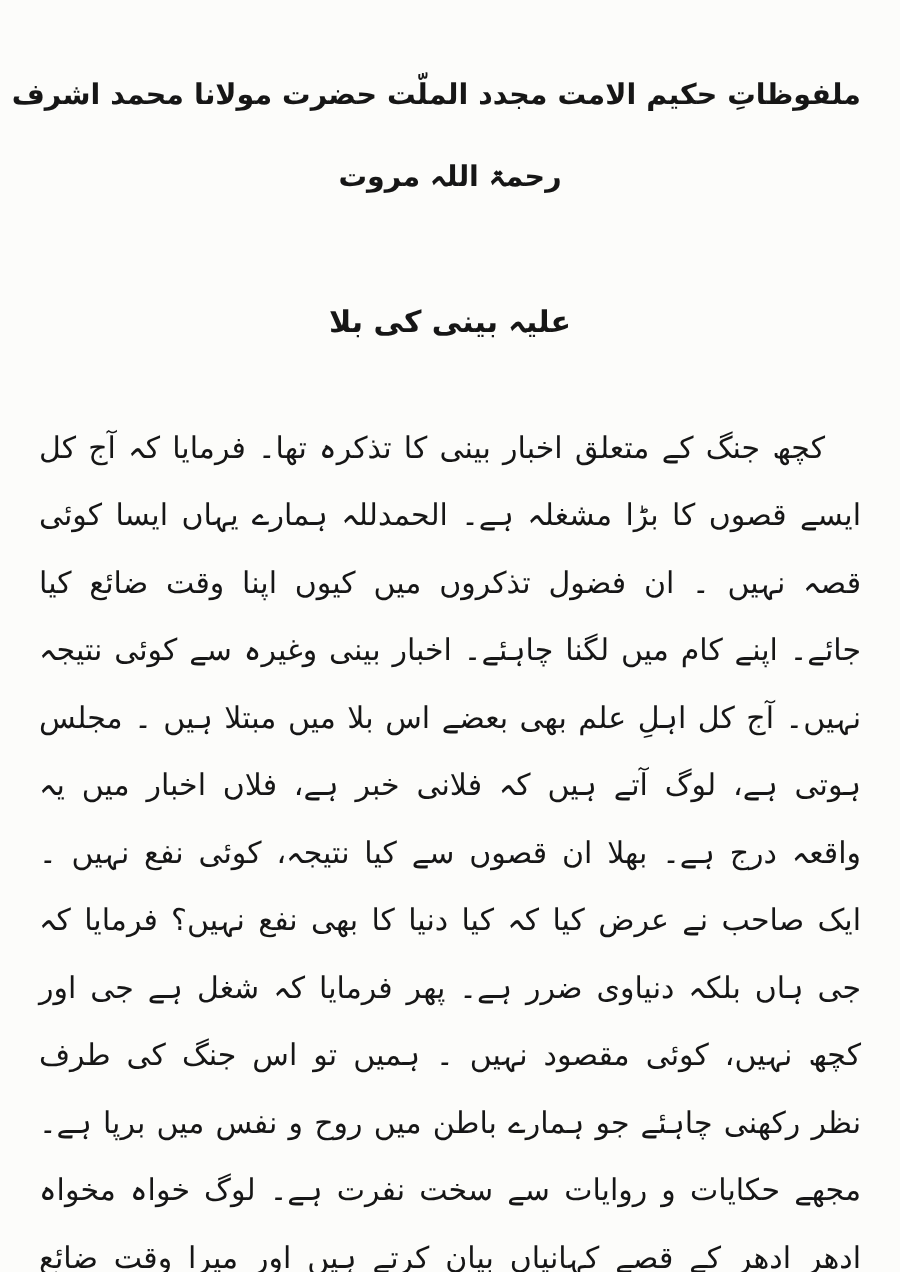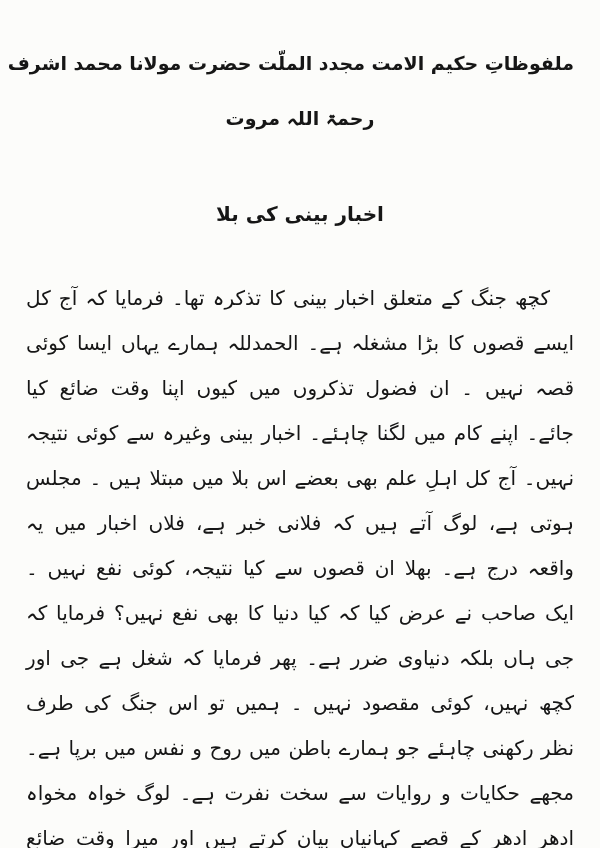--- a/index.html
+++ b/index.html
@@ -60,16 +60,16 @@
     text-align: center;
     line-height: 44px;
   }
 </style>
 </head>
 <body>
 
 <div class="page" style="background: rgb(252, 252, 250); color: rgb(22, 22, 22);">
   <h1 class="book-title">ملفوظاتِ حکیم الامت مجدد الملّت حضرت مولانا محمد اشرف علی تھانوی</h1>
   <div class="honorific">رحمۃ اللہ مروت</div>
-  <h2 class="chapter-heading">اخبار بینی کی بلا</h2>
+  <h2 class="chapter-heading">علیہ بینی کی بلا</h2>
   <p class="body-paragraph">کچھ جنگ کے متعلق اخبار بینی کا تذکرہ تھا۔ فرمایا کہ آج کل ایسے قصوں کا بڑا مشغلہ ہے۔ الحمدللہ ہمارے یہاں ایسا کوئی قصہ نہیں ۔ ان فضول تذکروں میں کیوں اپنا وقت ضائع کیا جائے۔ اپنے کام میں لگنا چاہئے۔ اخبار بینی وغیرہ سے کوئی نتیجہ نہیں۔ آج کل اہلِ علم بھی بعضے اس بلا میں مبتلا ہیں ۔ مجلس ہوتی ہے، لوگ آتے ہیں کہ فلانی خبر ہے، فلاں اخبار میں یہ واقعہ درج ہے۔ بھلا ان قصوں سے کیا نتیجہ، کوئی نفع نہیں ۔ ایک صاحب نے عرض کیا کہ کیا دنیا کا بھی نفع نہیں؟ فرمایا کہ جی ہاں بلکہ دنیاوی ضرر ہے۔ پھر فرمایا کہ شغل ہے جی اور کچھ نہیں، کوئی مقصود نہیں ۔ ہمیں تو اس جنگ کی طرف نظر رکھنی چاہئے جو ہمارے باطن میں روح و نفس میں برپا ہے۔ مجھے حکایات و روایات سے سخت نفرت ہے۔ لوگ خواہ مخواہ ادھر ادھر کے قصے کہانیاں بیان کرتے ہیں اور میرا وقت ضائع کرتے ہیں ۔ میں بعض مرتبہ مروت میں کچھ کہتا نہیں ۔ کام کی باتوں میں لگنا چاہئے ۔</p>
   <div class="citation">(حسن العزیز ،جلد اول (حصہ اول) ،جلد ۱۶،صفحہ ۲۴۶)</div>
 </div>
 
 </body></html>

